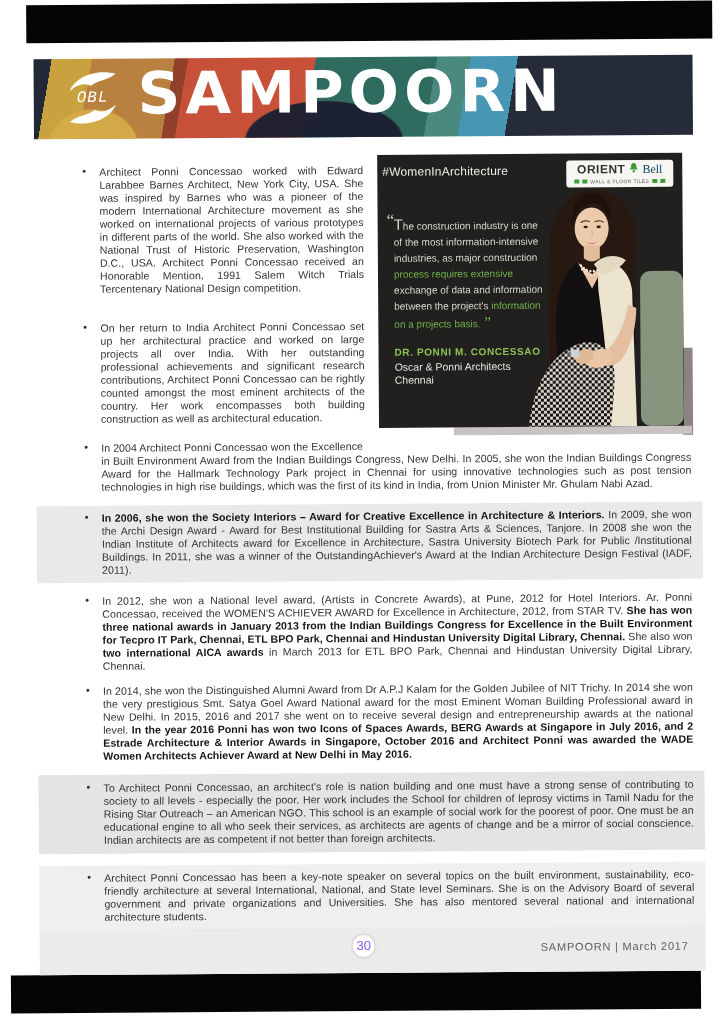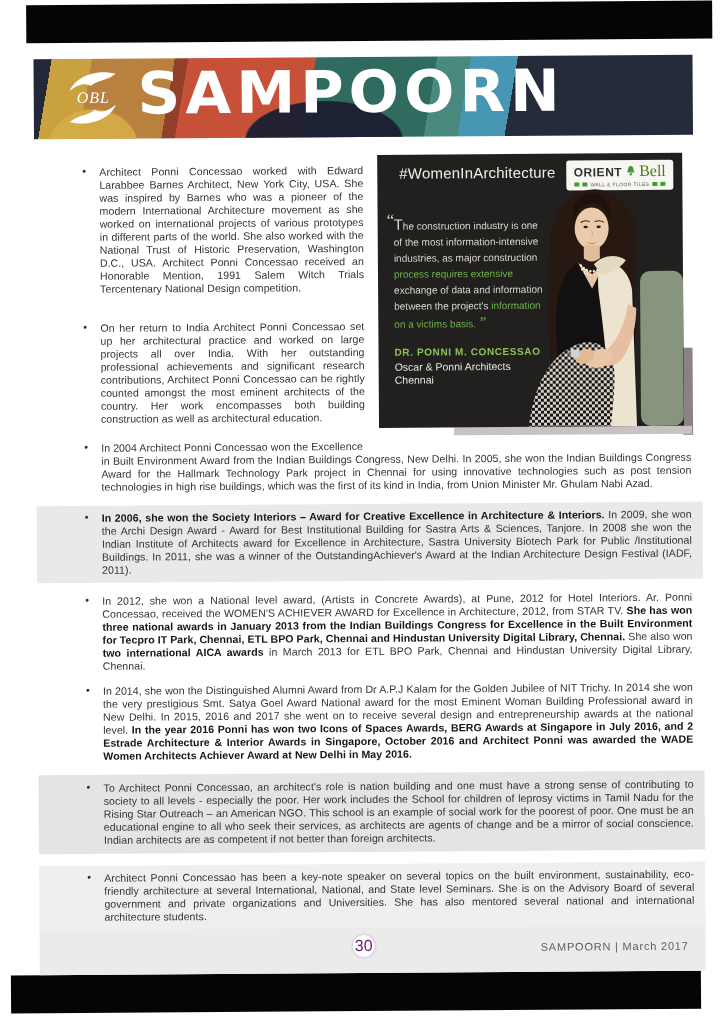--- a/index.html
+++ b/index.html
@@ -17,21 +17,21 @@
     background:
       radial-gradient(80px 40px at 44% 104%, rgba(28,32,50,.97) 0 97%, rgba(28,32,50,0) 100%),
       radial-gradient(46px 40px at 9% 112%, rgba(214,173,72,.9) 0 96%, rgba(214,173,72,0) 100%),
       linear-gradient(100deg,#232838 0 2.7%,#c9a23f 2.7% 8.7%,#b8813f 8.7% 21%,#93402b 21% 23%,
         #c65138 23% 42%,#2f6b5f 42% 60%,#49897e 60% 65%,#4796b4 65% 72%,#262b3a 72% 100%);}
   .mag-title{position:absolute;left:104px;top:1px;width:552px;color:#ffffff;
     font-family:"DejaVu Sans",sans-serif;font-size:58px;font-weight:700;letter-spacing:5px;
     transform:scaleX(1.02);transform-origin:left;white-space:nowrap;}
   .obl{position:absolute;left:24px;top:4px;width:72px;height:72px;color:#fff;}
   .obl svg{position:absolute;left:0;top:0;}
-  .obl .obl-text{position:absolute;left:19px;top:26px;font-family:Liberation Serif, serif;
+  .obl .obl-text{position:absolute;left:19px;top:26px;font-family:Liberation Mono, monospace;
     font-style:italic;font-size:16px;letter-spacing:1px;}
 
   
   .body-text{position:absolute;left:80px;top:164px;width:612px;z-index:2;color:#333;
     font-size:10.6px;line-height:13px;letter-spacing:0.05px;}
   .photo-spacer{float:right;width:312px;height:272px;margin:0 0 8px 14px;}
   .bullet{position:relative;padding-left:22px;text-align:justify;margin:0 0 12px 0;}
   .bullet::before{content:"•";position:absolute;left:5px;top:-1px;font-size:11px;color:#2d2d2d;}
   .mb1{margin-bottom:26px;}
   .mb2{margin-bottom:16px;}
@@ -41,45 +41,45 @@
   .shade2{background:#e4e4e4;margin-left:-43px;padding:7px 11px 7px 65px;margin-right:-11px;}
   .shade2::before{left:48px;top:6px;}
   .shade3{background:#efefef;margin-left:-43px;padding:6px 11px 6px 65px;margin-right:-11px;margin-bottom:0;}
   .shade3::before{left:48px;top:5px;}
 
   
   .card-shadow-r{position:absolute;left:684px;top:350px;width:10px;height:87px;background:#8c8183;z-index:1;}
   .card-shadow-b{position:absolute;left:455px;top:428px;width:238px;height:8px;background:#c8c2c2;z-index:1;}
   .photo-card{position:absolute;left:380px;top:155px;width:305px;height:273px;background:#22201e;
     z-index:3;overflow:hidden;}
-  .hashtag{position:absolute;left:22px;top:10px;color:#efefec;font-size:15px;letter-spacing:0.2px;}
+  .hashtag{position:absolute;left:5px;top:10px;color:#efefec;font-size:12px;letter-spacing:0.2px;}
   .brand{position:absolute;right:9px;top:7px;width:99px;background:#f7f6f2;border-radius:3px;
     padding:2px 4px 3px 4px;text-align:center;}
   .brand-row1{display:flex;align-items:baseline;justify-content:center;gap:4px;}
   .brand-name{font-size:12px;font-weight:800;color:#333032;letter-spacing:0.5px;}
-  .brand-suffix{font-family:"Liberation Serif",serif;font-size:16px;color:#4d7c0f;}
+  .brand-suffix{font-family:"Liberation Serif",serif;font-size:12px;color:#0c4a6e;}
   .brand-row2{display:flex;align-items:center;justify-content:center;gap:3px;margin-top:1px;}
   .brand-tagline{font-size:5px;color:#5a5a5a;letter-spacing:0.4px;white-space:nowrap;}
   .gsq{width:5px;height:4px;background:#3f9c35;display:inline-block;}
   .quote-wrap{position:absolute;left:16px;top:62px;width:152px;}
   .open-q{position:absolute;left:-7px;top:-6px;font-size:17px;color:#d6d4cf;
     font-family:"Liberation Serif",serif;}
   .quote{margin:0;color:#d8d6d1;font-size:10px;line-height:16px;}
   .quote::first-letter{font-size:15px;}
   .g{color:#6fb04c;margin-top:44px;}
   .qmark{font-size:15px;font-family:"Liberation Serif",serif;}
   .person{position:absolute;left:16px;top:192px;}
   .person-name{color:#8cc153;font-size:10px;font-weight:bold;letter-spacing:0.6px;margin:0 0 3px 0;}
   .person-line{color:#e9e8e4;font-size:10.5px;line-height:13px;margin:0;}
   .woman{position:absolute;right:0;bottom:0;}
 
   
   .footer-band{position:absolute;left:37px;top:924px;width:666px;height:49px;background:#ebebeb;z-index:0;}
   .page-num{position:absolute;left:350px;top:935px;width:22px;height:22px;border-radius:50%;
-    background:#ffffff;box-shadow:0 0 3px rgba(0,0,0,.25);color:#701a75;font-size:16px;
+    background:#ffffff;box-shadow:0 0 3px rgba(0,0,0,.25);color:#8b5cf6;font-size:13px;
     line-height:22px;text-align:center;z-index:4;}
   .issue{position:absolute;right:38px;top:942px;color:#5c5c5c;font-size:11px;letter-spacing:0.8px;
     z-index:4;white-space:nowrap;}
 </style>
 </head>
 <body>
 
 <div class="stage">
  <div class="tilt">
 
@@ -162,21 +162,21 @@
       <path d="M30 250 C34 214 48 185 70 172 C88 161 104 166 112 178 C118 190 116 214 112 250 Z" fill="url(#hd)"></path>
       <path d="M130 128 C126 150 118 166 106 176 L98 186 C106 192 118 190 124 182 C134 168 138 148 138 132 Z" fill="#e5bf9f"></path>
       <ellipse cx="101" cy="182" rx="14" ry="9" fill="#eac6a6" transform="rotate(-18 101 182)"></ellipse>
       <ellipse cx="86" cy="180" rx="10" ry="7" fill="#e0b995" transform="rotate(-20 86 180)"></ellipse>
       <rect x="72" y="173" width="9" height="8" rx="2" fill="#cdd2d6"></rect>
       <rect x="70" y="175" width="2" height="5" fill="#6d6d70"></rect>
     </svg>
 
     <div class="quote-wrap">
       <span class="open-q">“</span>
-      <p class="quote"><span>The construction industry is one of the most information-intensive industries, as major construction </span><span class="g">process requires extensive</span><span> exchange of data and information between the project's </span><span class="g">information</span><span> </span><span class="g">on a victims basis.</span><span class="g qmark"> ”</span></p>
+      <p class="quote"><span>The construction industry is one of the most information-intensive industries, as major construction </span><span class="g">process requires extensive</span><span> exchange of data and information between the project's </span><span class="g">information</span><span> </span><span class="g">on a projects basis.</span><span class="g qmark"> ”</span></p>
     </div>
 
     <div class="person">
       <p class="person-name">DR. PONNI M. CONCESSAO</p>
       <p class="person-line">Oscar &amp; Ponni Architects</p>
       <p class="person-line">Chennai</p>
     </div>
   </div>
 
   <div class="page-num">30</div>

